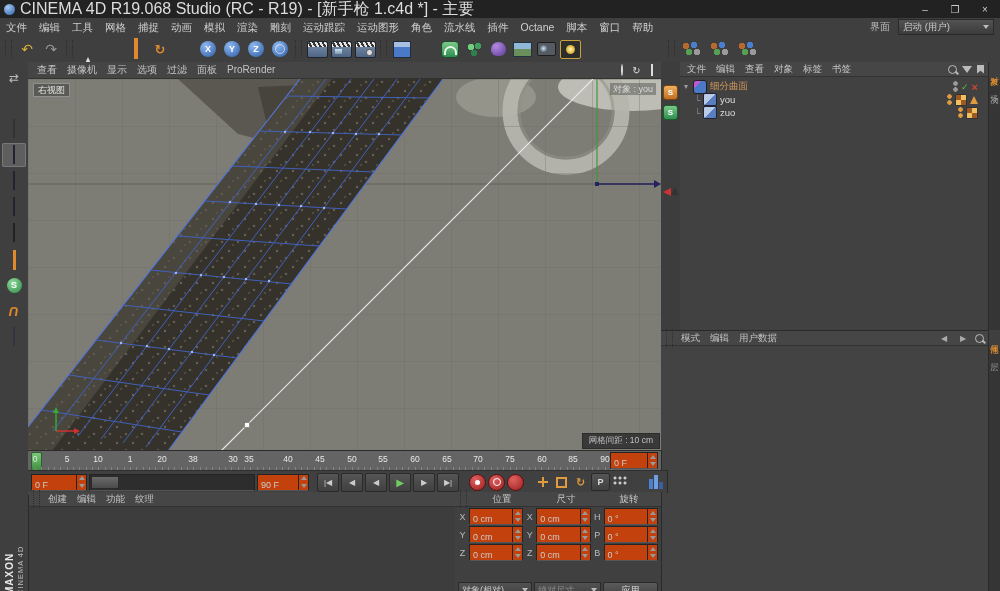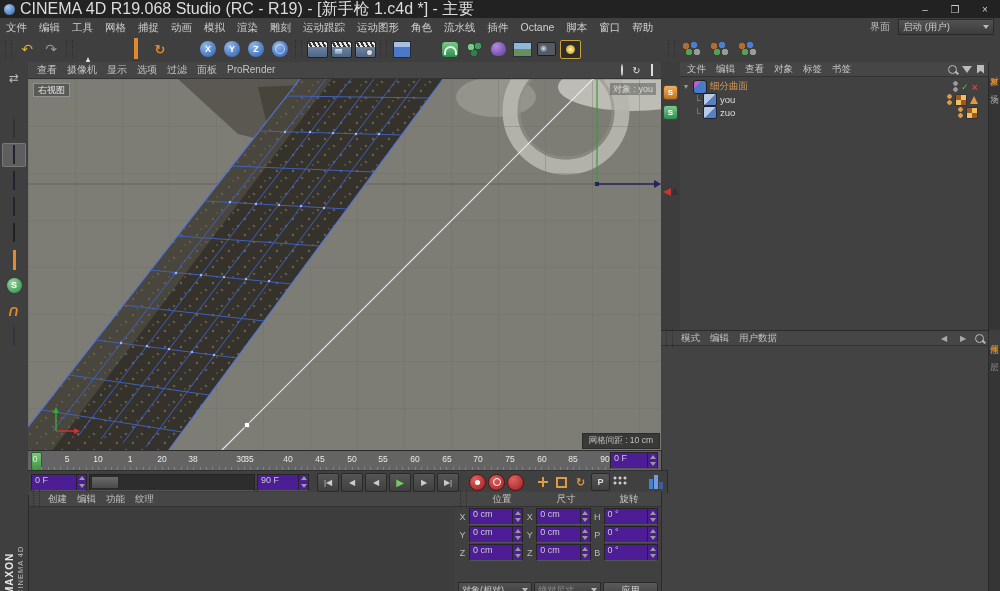--- a/index.html
+++ b/index.html
@@ -130,21 +130,21 @@
   #am{left:661px;top:330px;width:327px;height:261px;background:#434343;border-top:1px solid #2a2a2a}
   .navb{width:14px;height:12px;display:flex;align-items:center;justify-content:center;color:#aaa;font-size:8px}
   #am-tool{display:flex;align-items:center;gap:5px;padding:6px 0 0 8px;font-size:10px;color:#cfcfcf}
   .pen-o::before{content:"";display:block;width:3px;height:12px;background:linear-gradient(#eee,#e08a2d);transform:rotate(40deg);border-radius:1px}
 
   
   #ruler{left:28px;top:450px;width:633px;height:20px;background:#646464;border-top:1px solid #2b2b2b;border-right:1px solid #2a2a2a}
   .tick{position:absolute;top:3px;width:18px;text-align:center;font-size:8.5px;color:#e8e8e8}
   #minor-ticks{position:absolute;left:7px;bottom:0;width:578px;height:4px;background:repeating-linear-gradient(90deg,#858580 0 1px,transparent 1px 6.33px)}
   #playhead{position:absolute;left:3px;top:1px;width:9px;height:17px;background:linear-gradient(#79c979,#3f8f3f);border:1px solid #2c5f2c;border-radius:2px}
-  .fld{display:flex;align-items:flex-start;background:#4c1d95;border:1px solid #242424;border-bottom-color:#555;height:15px;font-size:9px;color:#ccc}
+  .fld{display:flex;align-items:flex-end;background:#c2410c;border:1px solid #242424;border-bottom-color:#555;height:15px;font-size:9px;color:#ccc}
   .fld .v{flex:1;padding:0 3px;white-space:nowrap}
   .step{width:9px;align-self:stretch;display:flex;flex-direction:column;border-left:1px solid #242424}
   .step i{flex:1;display:flex;align-items:center;justify-content:center}
   .step .up::before{content:"";border-left:3px solid transparent;border-right:3px solid transparent;border-bottom:4px solid #999}
   .step .dn::before{content:"";border-left:3px solid transparent;border-right:3px solid transparent;border-top:4px solid #999}
   #ruler-frame{position:absolute;right:3px;top:1px;width:46px}
   #transport{left:28px;top:470px;width:633px;height:22px;background:#404040;border-top:1px solid #2f2f2f;border-right:1px solid #2a2a2a;display:flex;align-items:center;padding:0 3px;gap:2px}
   .slider{width:164px;height:15px;background:#2d2d2d;border:1px solid #232323;border-bottom-color:#555;position:relative}
   .shandle{position:absolute;left:1px;top:1px;width:26px;height:11px;background:linear-gradient(#6a6a6a,#4a4a4a);border:1px solid #2a2a2a}
   .tbtn{width:20px;height:17px;background:linear-gradient(#555,#404040);border:1px solid #2a2a2a;border-radius:2px;color:#ccc;display:flex;align-items:center;justify-content:center;font-size:8px}
@@ -543,21 +543,21 @@
   </div>
 
   <div id="ruler" class="abs">
     <div id="playhead"></div>
     <span class="tick" style="left:-2px">0</span>
     <span class="tick" style="left:30px">5</span>
     <span class="tick" style="left:61px">10</span>
     <span class="tick" style="left:93px">1</span>
     <span class="tick" style="left:125px">20</span>
     <span class="tick" style="left:156px">38</span>
-    <span class="tick" style="left:204px">30</span>
+    <span class="tick" style="left:196px">30</span>
     <span class="tick" style="left:212px">35</span>
     <span class="tick" style="left:251px">40</span>
     <span class="tick" style="left:283px">45</span>
     <span class="tick" style="left:315px">50</span>
     <span class="tick" style="left:346px">55</span>
     <span class="tick" style="left:378px">60</span>
     <span class="tick" style="left:410px">65</span>
     <span class="tick" style="left:441px">70</span>
     <span class="tick" style="left:473px">75</span>
     <span class="tick" style="left:505px">60</span>

